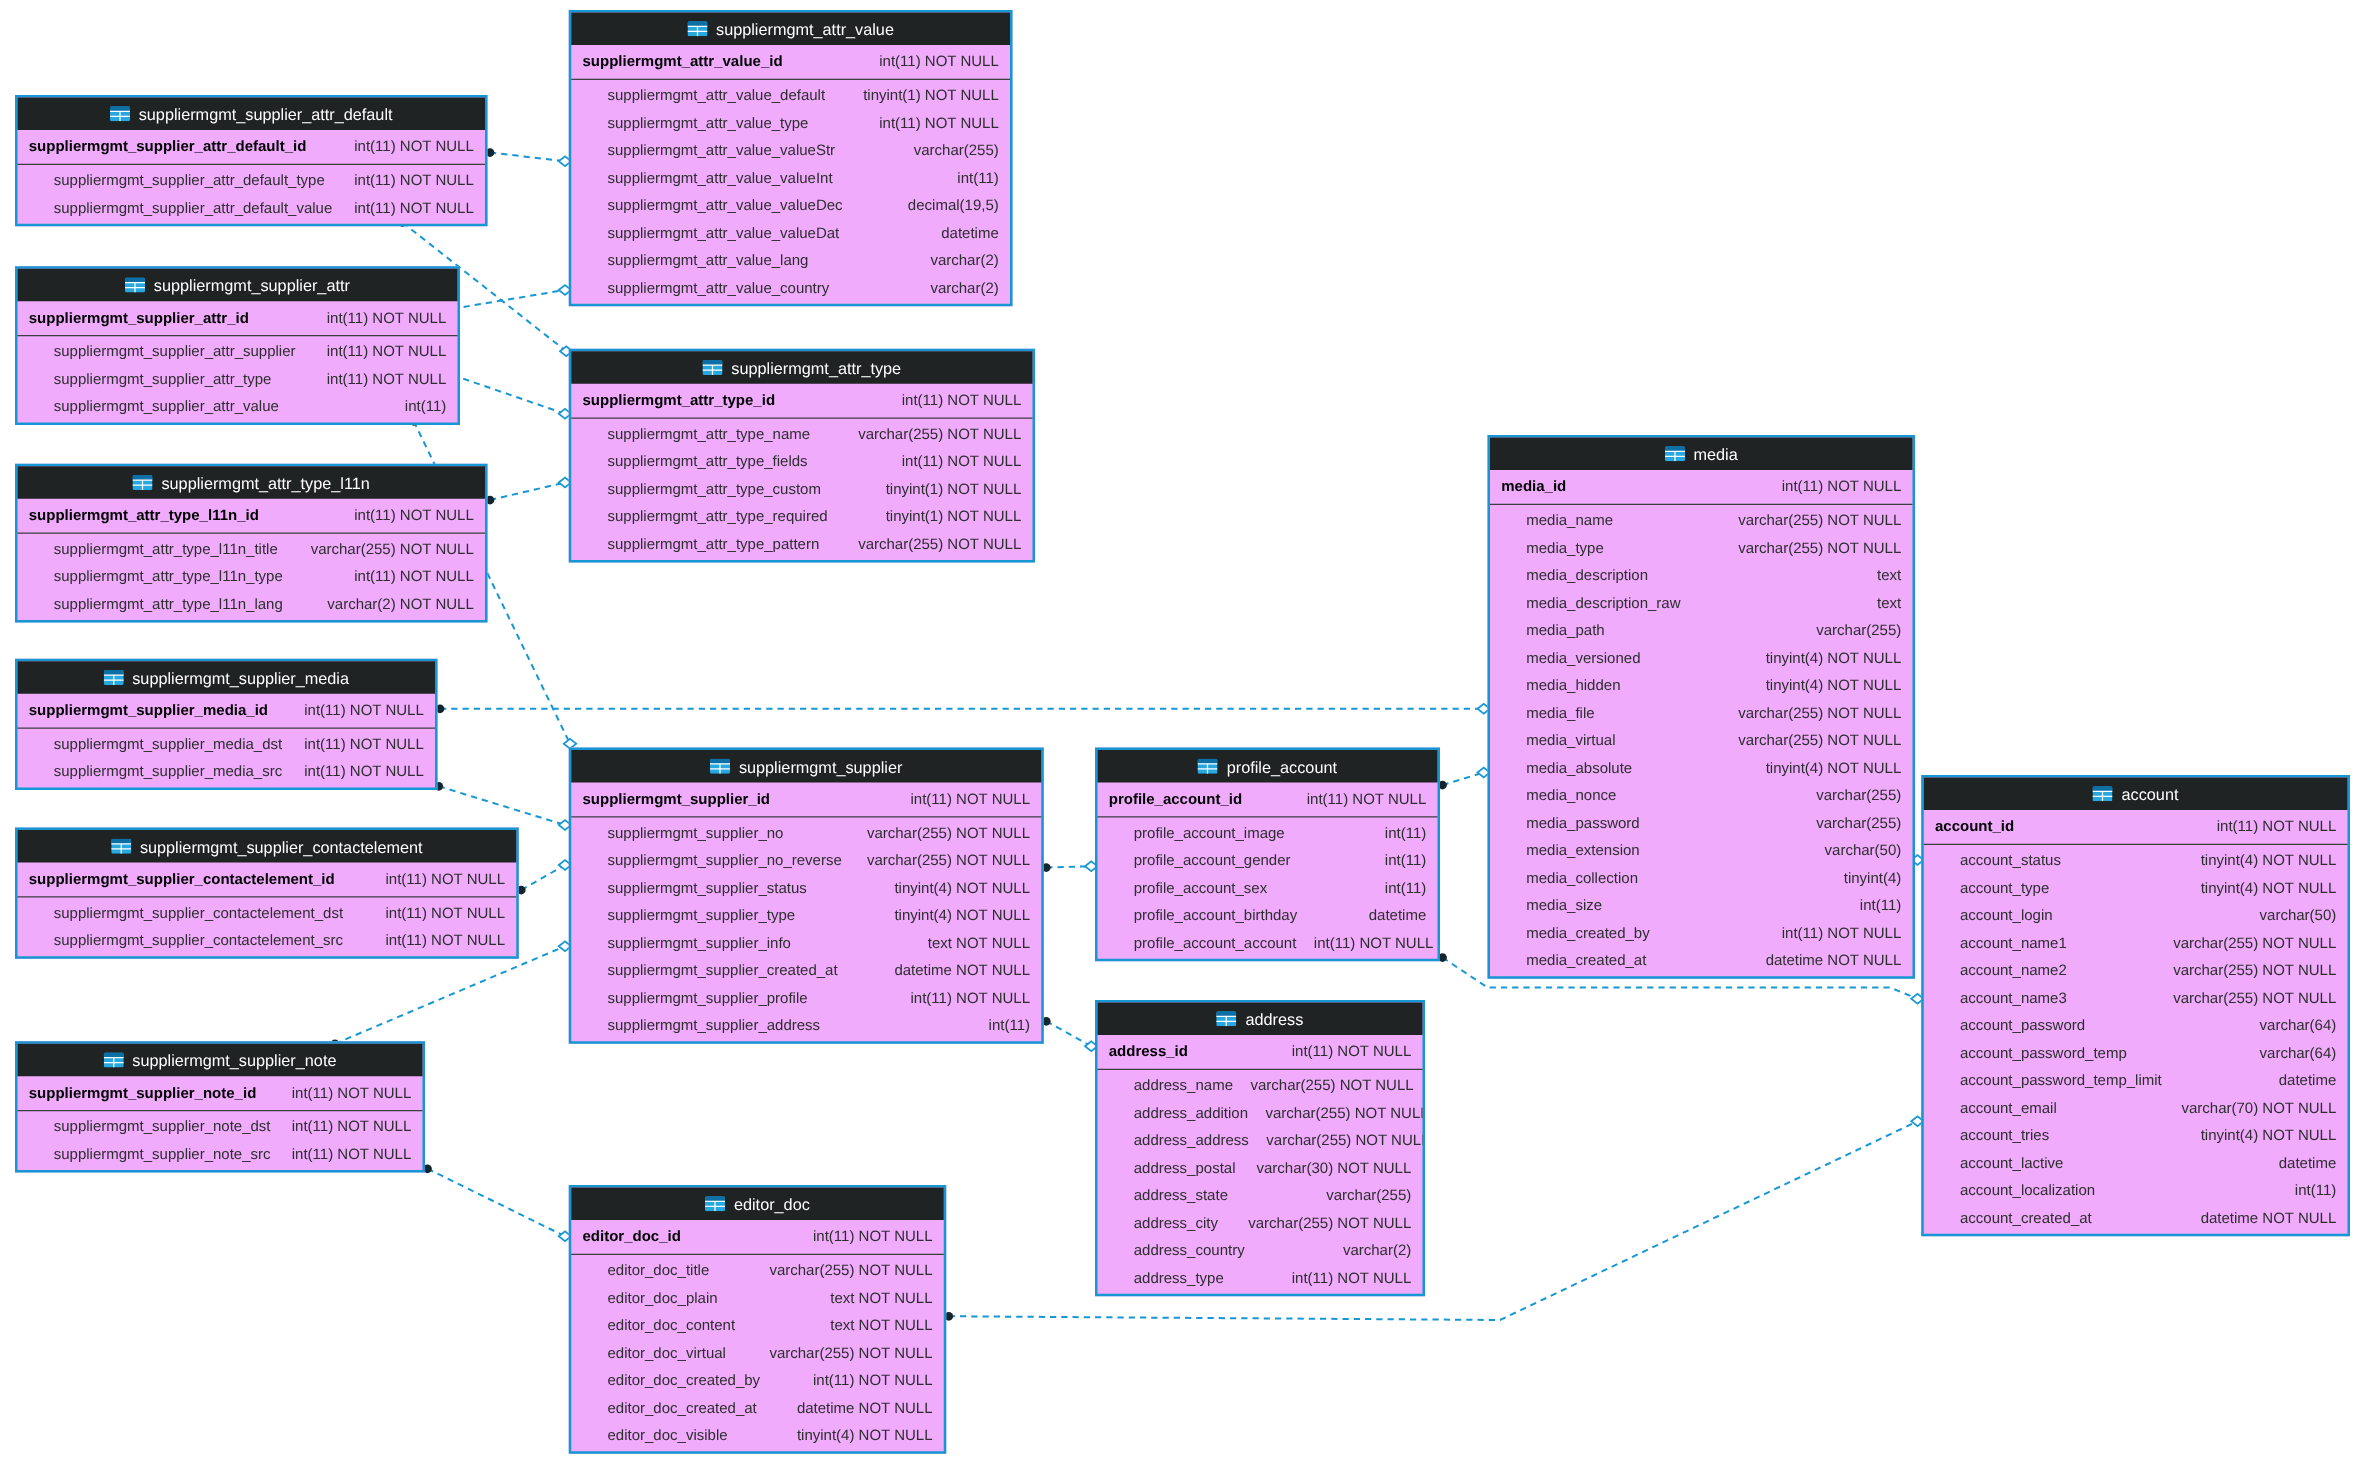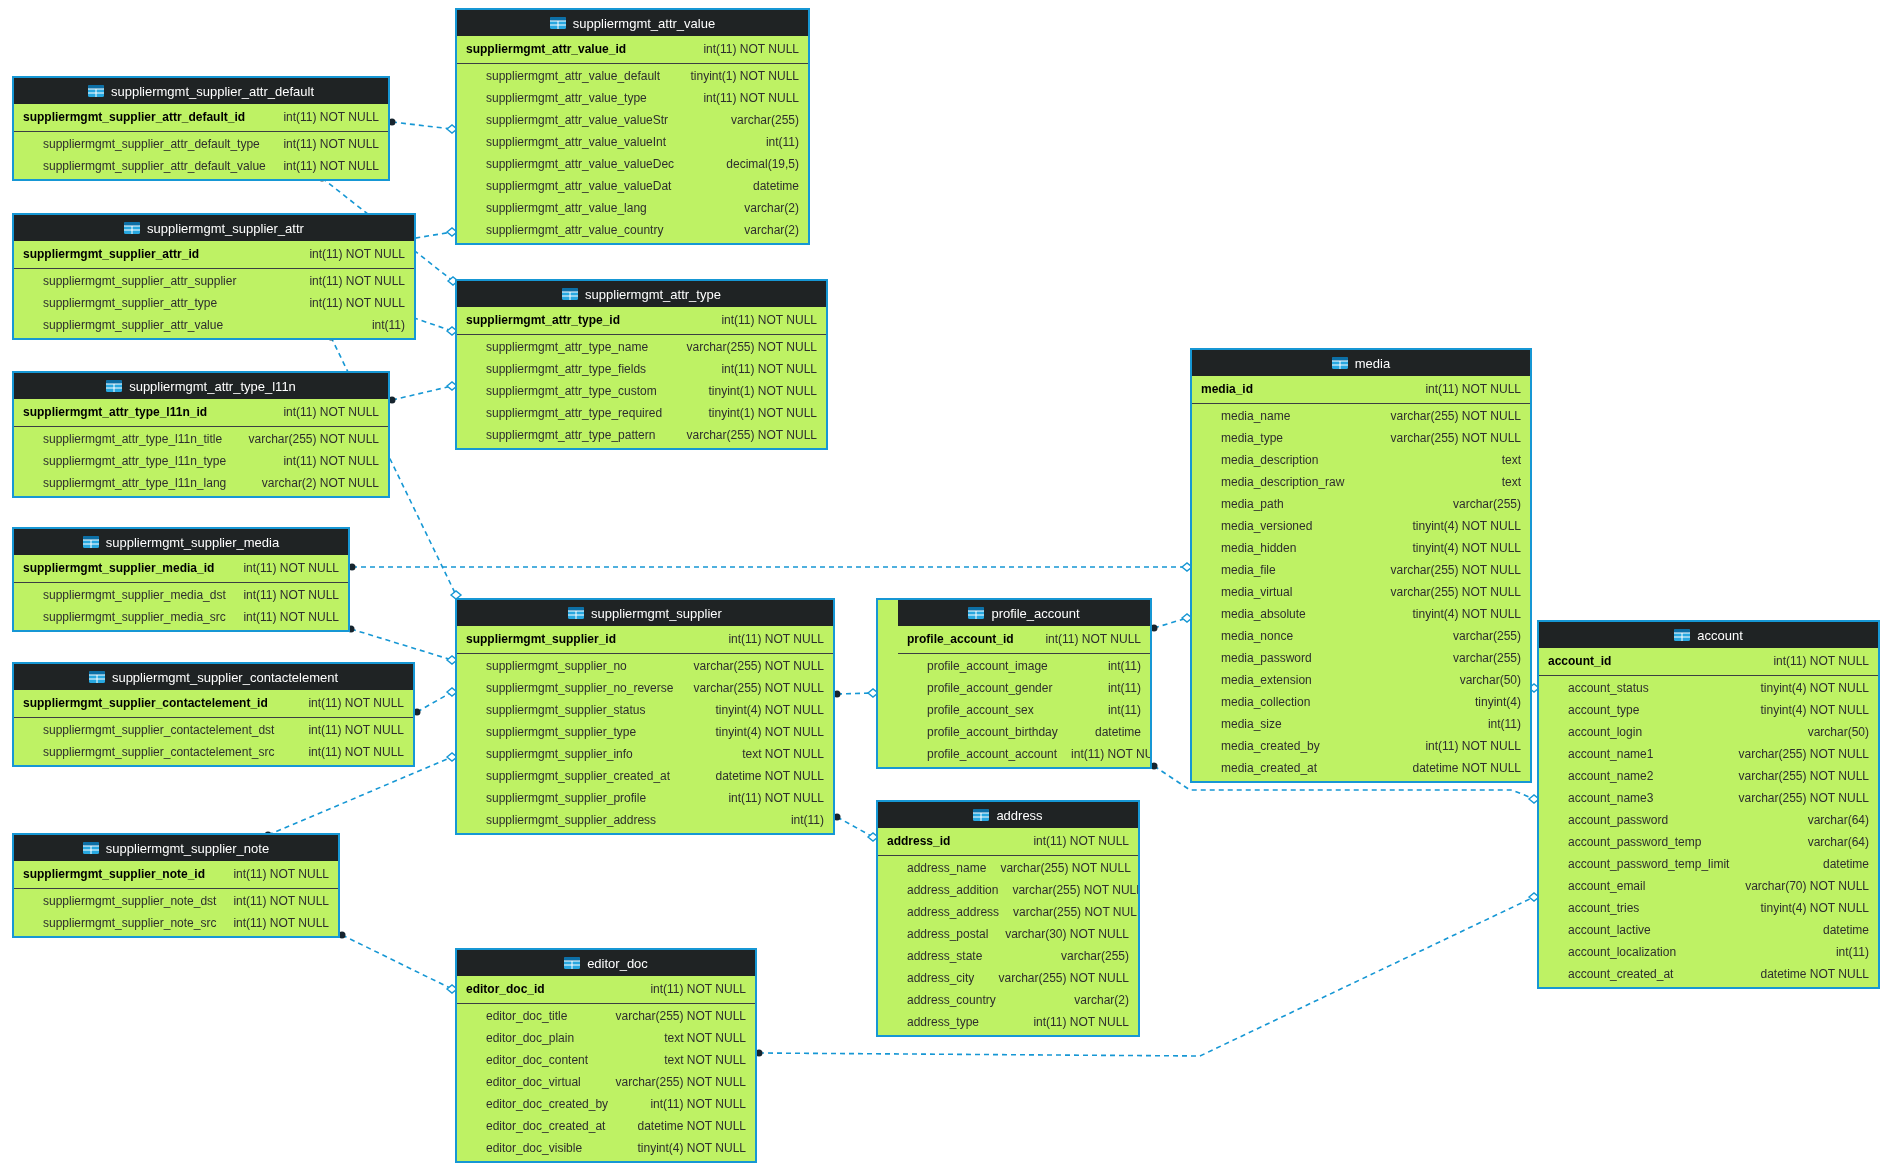--- a/index.html
+++ b/index.html
@@ -2,21 +2,21 @@
 <html><head>
 <meta charset="utf-8">
 <style>
   html,body{margin:0;padding:0;background:#ffffff;}
   #canvas{position:relative;width:1888px;height:1170px;background:#ffffff;overflow:hidden;
           font-family:"Liberation Sans", sans-serif;}
   #connector-layer{position:absolute;left:0;top:0;z-index:0;}
   .rel-line{fill:none;stroke:#1697d4;stroke-width:1.6;stroke-dasharray:5 4;}
   .rel-dot{fill:#16242e;stroke:none;}
   .rel-diamond{fill:#ffffff;stroke:#1697d4;stroke-width:1.4;}
-  .db-table{position:absolute;z-index:1;background:#bef264;border:2px solid #1697d4;
+  .db-table{position:absolute;z-index:1;background:#f0abfc;border:2px solid #1697d4;
             box-sizing:border-box;font-size:12px;color:#2e2e2e;}
   .thead{background:#1f2324;color:#ffffff;height:26px;display:flex;align-items:center;
          justify-content:center;gap:7px;font-size:13px;white-space:nowrap;overflow:hidden;}
   .ticon{display:flex;align-items:center;}
   .row{height:22px;line-height:22px;display:flex;justify-content:space-between;
        padding:0 9px;white-space:nowrap;overflow:hidden;}
   .pkrow{height:27px;line-height:27px;border-bottom:1px solid #3b3f42;}
   .pkrow .fname{font-weight:bold;color:#000000;}
   .fname{margin-right:14px;}
   .ftype{color:#2e2e2e;}
@@ -99,21 +99,21 @@
           <div class="row ">
             <span class="fname">suppliermgmt_supplier_attr_default_type</span>
             <span class="ftype">int(11) NOT NULL</span>
           </div>
           <div class="row ">
             <span class="fname">suppliermgmt_supplier_attr_default_value</span>
             <span class="ftype">int(11) NOT NULL</span>
           </div>
         </div>
       </div>
-      <div class="db-table" style="left: 12px; top: 213px; width: 404px;">
+      <div class="db-table" style="left: 12px; top: 213px; width: 356px;">
         <div class="thead">
           <span class="ticon">
             <svg width="16" height="12" viewBox="0 0 16 12">
               <rect x="0" y="0" width="16" height="12" rx="1.5" fill="#28a8e0"></rect>
               <rect x="0" y="0" width="16" height="4" rx="1.5" fill="#0c6fa6"></rect>
               <path d="M0 4h16 M0 8h16 M8 4v8" stroke="#ffffff" stroke-width="1" fill="none"></path>
             </svg>
           </span>
           <span>suppliermgmt_supplier_attr</span>
         </div>
@@ -375,21 +375,21 @@
           <div class="row ">
             <span class="fname">suppliermgmt_supplier_profile</span>
             <span class="ftype">int(11) NOT NULL</span>
           </div>
           <div class="row ">
             <span class="fname">suppliermgmt_supplier_address</span>
             <span class="ftype">int(11)</span>
           </div>
         </div>
       </div>
-      <div class="db-table" style="left: 876px; top: 598px; width: 276px; padding-left: 20px;">
+      <div class="db-table" style="left: 876px; top: 598px; width: 276px;">
         <div class="thead">
           <span class="ticon">
             <svg width="16" height="12" viewBox="0 0 16 12">
               <rect x="0" y="0" width="16" height="12" rx="1.5" fill="#28a8e0"></rect>
               <rect x="0" y="0" width="16" height="4" rx="1.5" fill="#0c6fa6"></rect>
               <path d="M0 4h16 M0 8h16 M8 4v8" stroke="#ffffff" stroke-width="1" fill="none"></path>
             </svg>
           </span>
           <span>profile_account</span>
         </div>

